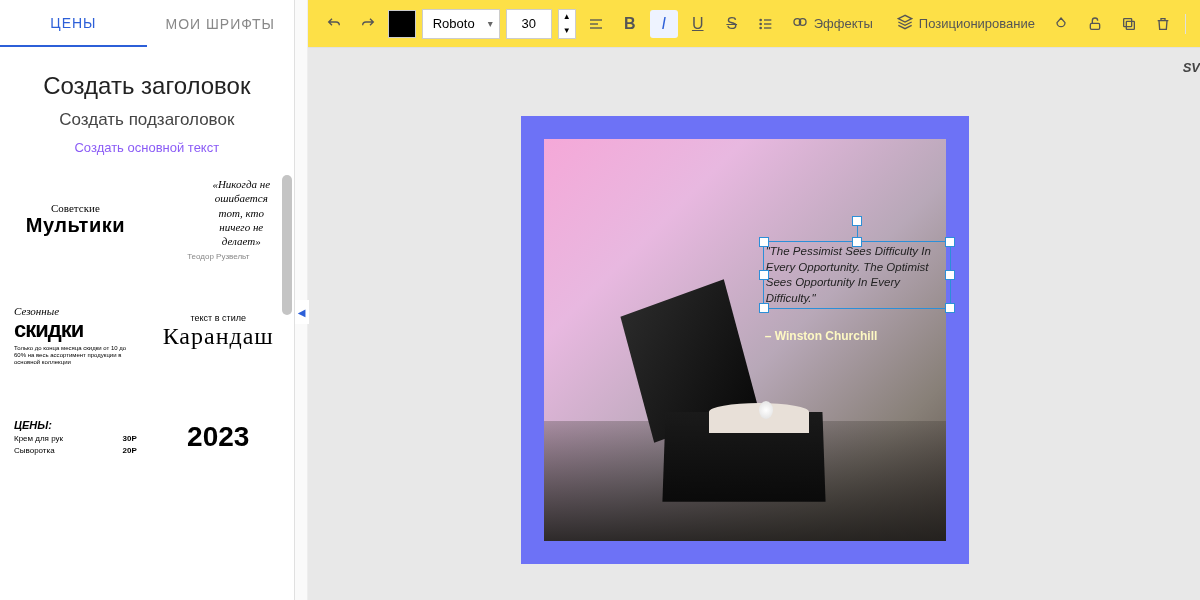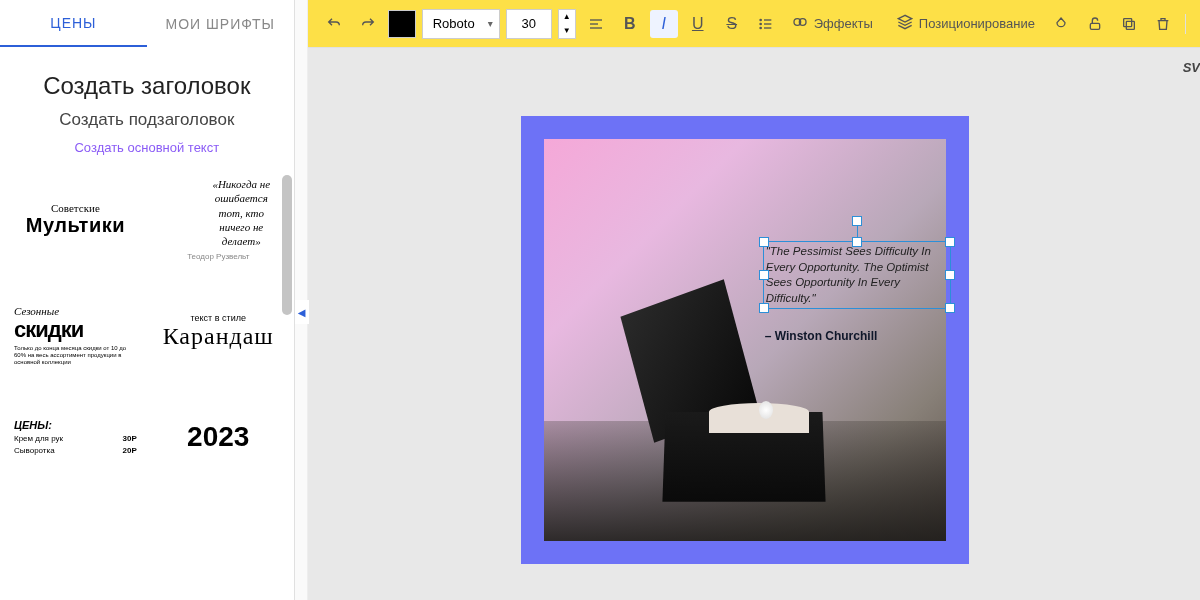--- a/index.html
+++ b/index.html
@@ -69,21 +69,21 @@
 .box-shape { position: absolute; left: 80px; bottom: 40px; width: 240px; height: 200px; }
 .box-base { position: absolute; bottom: 0; left: 40px; width: 160px; height: 90px; background: linear-gradient(180deg, #1a1a1a, #0a0a0a); transform: perspective(200px) rotateX(5deg); }
 .box-lid { position: absolute; bottom: 75px; left: 10px; width: 110px; height: 130px; background: linear-gradient(135deg, #2a2a2a, #0a0a0a); transform: rotate(-20deg) skewX(-5deg); }
 .box-interior { position: absolute; bottom: 68px; left: 85px; width: 100px; height: 30px; background: #e8e0d8; border-radius: 50% 50% 0 0 / 30% 30% 0 0; }
 .ring { position: absolute; bottom: 82px; left: 135px; width: 14px; height: 18px; background: radial-gradient(circle, #fff, #ddd); border-radius: 50%; }
 .surface { position: absolute; bottom: 0; left: 0; right: 0; height: 120px; background: linear-gradient(180deg, rgba(60,55,50,0.3), rgba(30,28,26,0.9)); }
 
 
 .text-box { position: absolute; right: 18px; top: 125px; width: 188px; border: 1px solid #2C8FD8; background: rgba(255,255,255,0.0); }
 .text-quote { font-size: 11.5px; font-style: italic; color: #222; line-height: 1.35; padding: 2px; }
-.text-author { font-size: 12px; font-weight: bold; color: #0f172a; margin-top: 6px; padding: 2px; }
+.text-author { font-size: 12px; font-weight: bold; color: #fef9c3; margin-top: 6px; padding: 2px; }
 .handle { position: absolute; width: 10px; height: 10px; background: #fff; border: 1px solid #2C8FD8; }
 .h-tl { top: -5px; left: -5px; } .h-tr { top: -5px; right: -5px; }
 .h-bl { bottom: -5px; left: -5px; } .h-br { bottom: -5px; right: -5px; }
 .h-ml { top: 50%; left: -5px; margin-top: -5px; } .h-mr { top: 50%; right: -5px; margin-top: -5px; }
 .h-tc { top: -5px; left: 50%; margin-left: -5px; }
 .rotate-handle { position: absolute; top: -26px; left: 50%; margin-left: -5px; width: 10px; height: 10px; background: #fff; border: 1px solid #2C8FD8; }
 .rotate-line { position: absolute; top: -18px; left: 50%; width: 1px; height: 14px; background: #2C8FD8; }
 
 .right-crop { position: absolute; right: 0; top: 12px; font-size: 13px; font-weight: bold; color: #444; font-style: italic; margin-left: 44px; }
 

